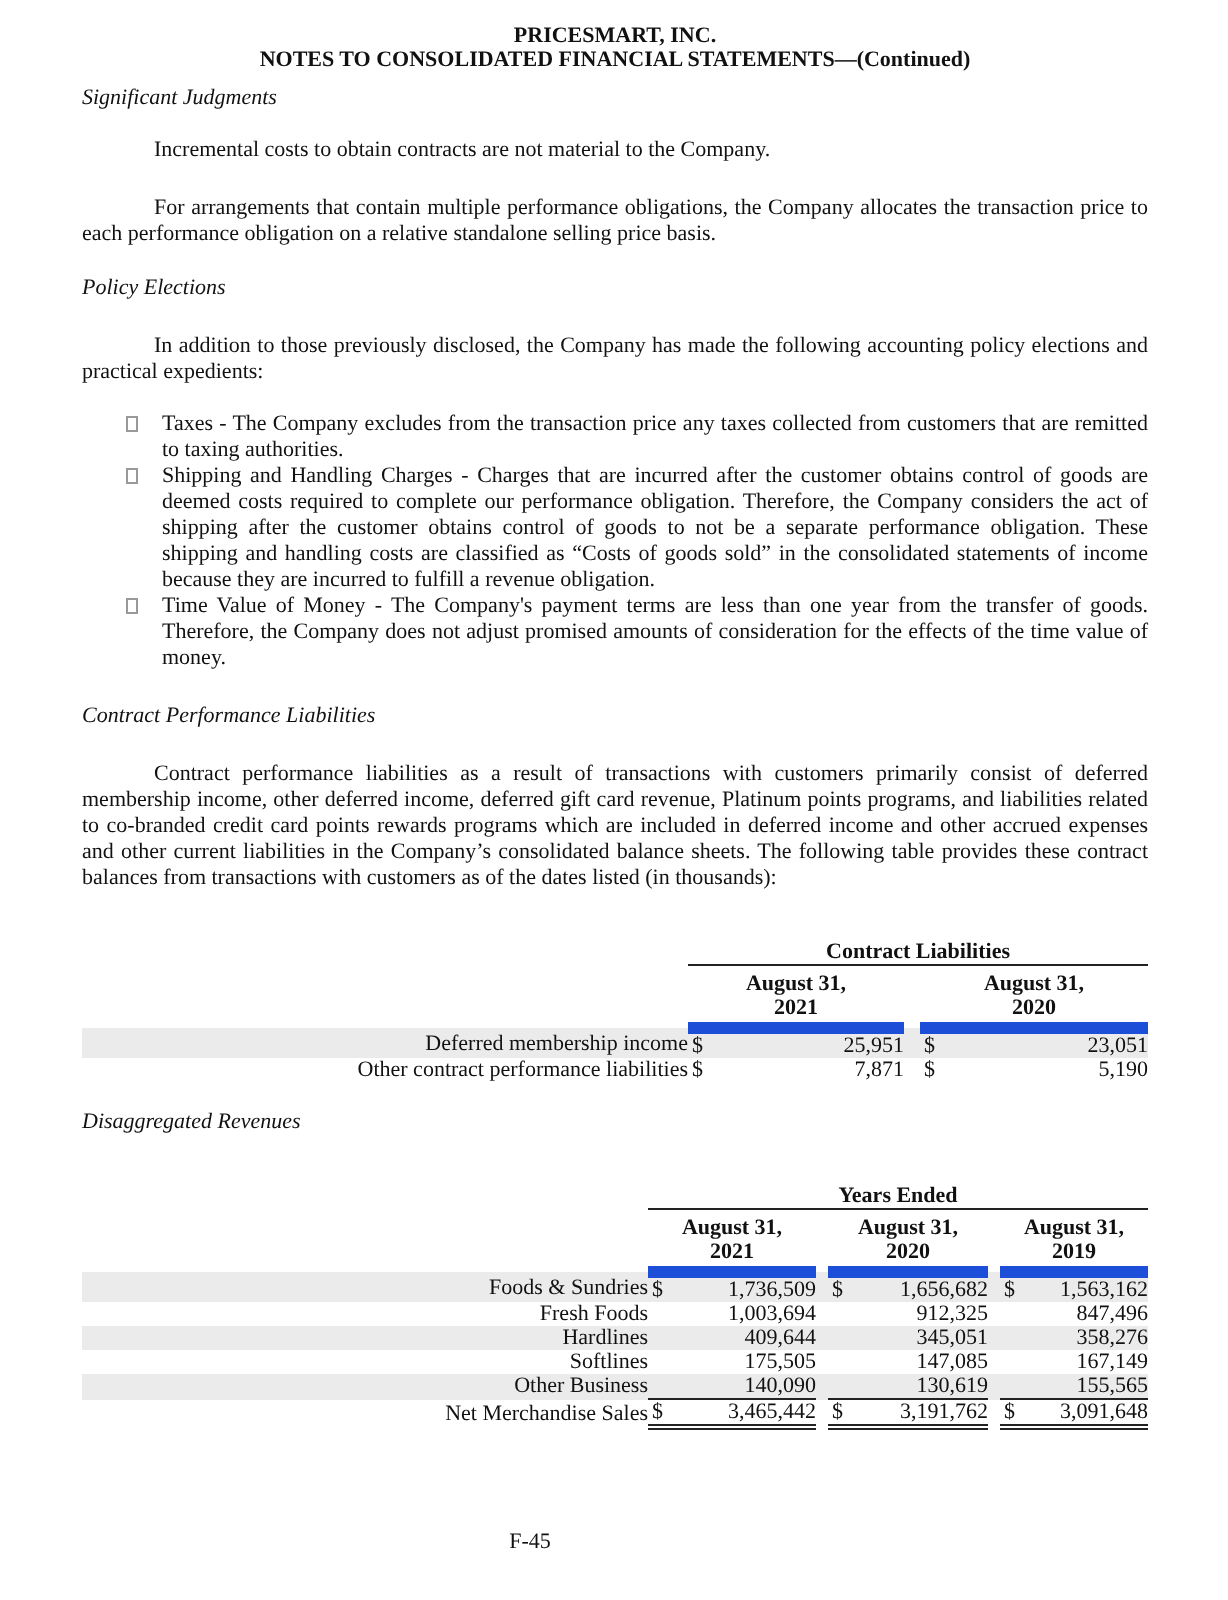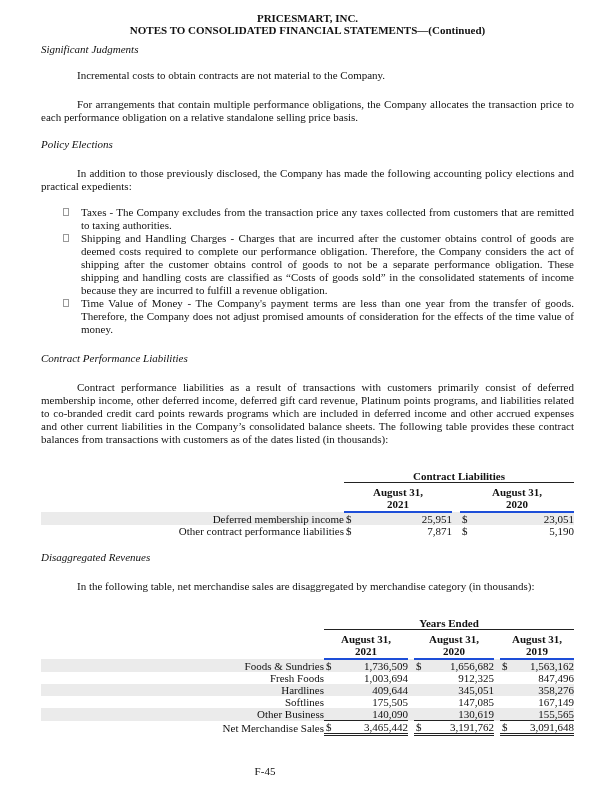--- a/index.html
+++ b/index.html
@@ -24,21 +24,21 @@
     }
     table { border-collapse: collapse; font-size: 11px; }
     td { padding: 0; height: 12px; line-height: 12px; white-space: nowrap; }
     .shade td { background: #ebebeb; }
     .shade td.gap { background: #ebebeb; }
     .lbl { text-align: right; }
     .num { text-align: right; }
     .cur { text-align: left; padding-left: 2px; }
     .bold { font-weight: bold; }
     .center { text-align: center; }
-    .rule-b td.ul { border-bottom: 2px solid #1d4ed8; }
+    .rule-b td.ul { border-bottom: 6px solid #1d4ed8; }
     .top-rule { border-bottom: 1.5px solid #222; }
     .total td.tl { border-top: 1px solid #222; border-bottom: 3px double #222; }
     .footer { position: absolute; top: 765px; left: 0; width: 530px; text-align: center; }
   </style>
 </head>
 <body>
 
 <div class="page">
   <div class="hdr hdr1">PRICESMART, INC.</div>
   <div class="hdr">NOTES TO CONSOLIDATED FINANCIAL STATEMENTS—(Continued)</div>
@@ -97,21 +97,20 @@
       <td class="cur">$</td>
       <td class="num">7,871</td>
       <td></td>
       <td class="cur">$</td>
       <td class="num">5,190</td>
     </tr>
   </tbody>
     </table>
 
   <div class="section-title" style="margin-top:14px">Disaggregated Revenues</div>
-  <p class="indent gap-m">In the following table, net merchandise sales are disaggregated by merchandise category (in thousands):</p>
 
   <table style="width:533px; margin-top:24px">
     <colgroup>
       <col style="width:283px">
         <col style="width:8px">
         <col style="width:76px">
         <col style="width:6px">
         <col style="width:8px">
         <col style="width:72px">
         <col style="width:6px">

